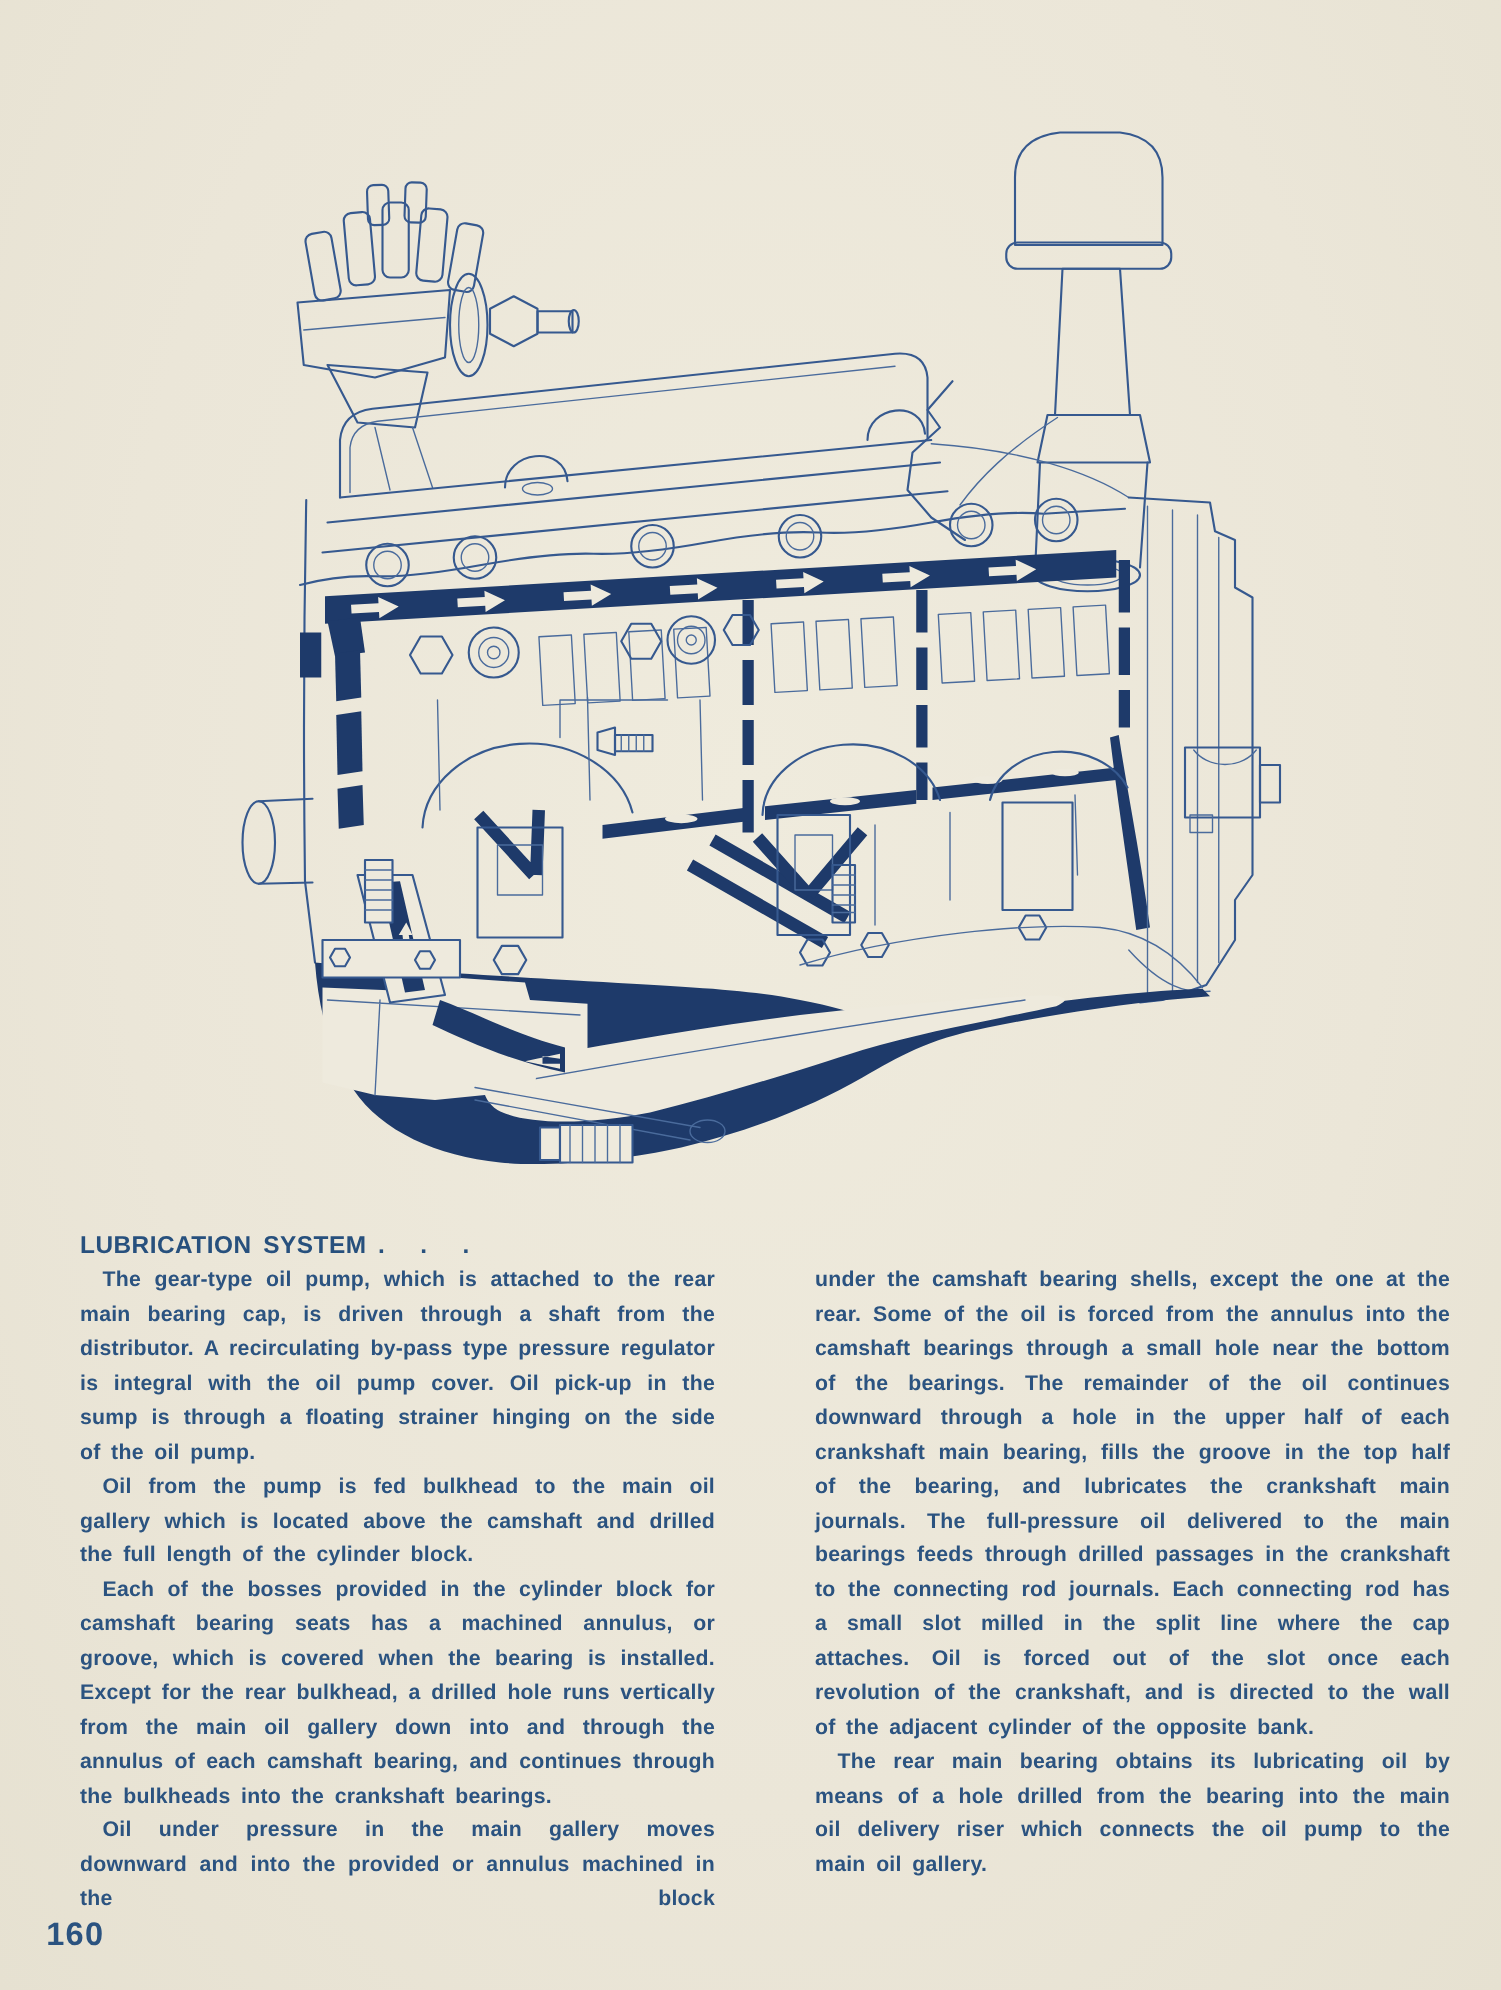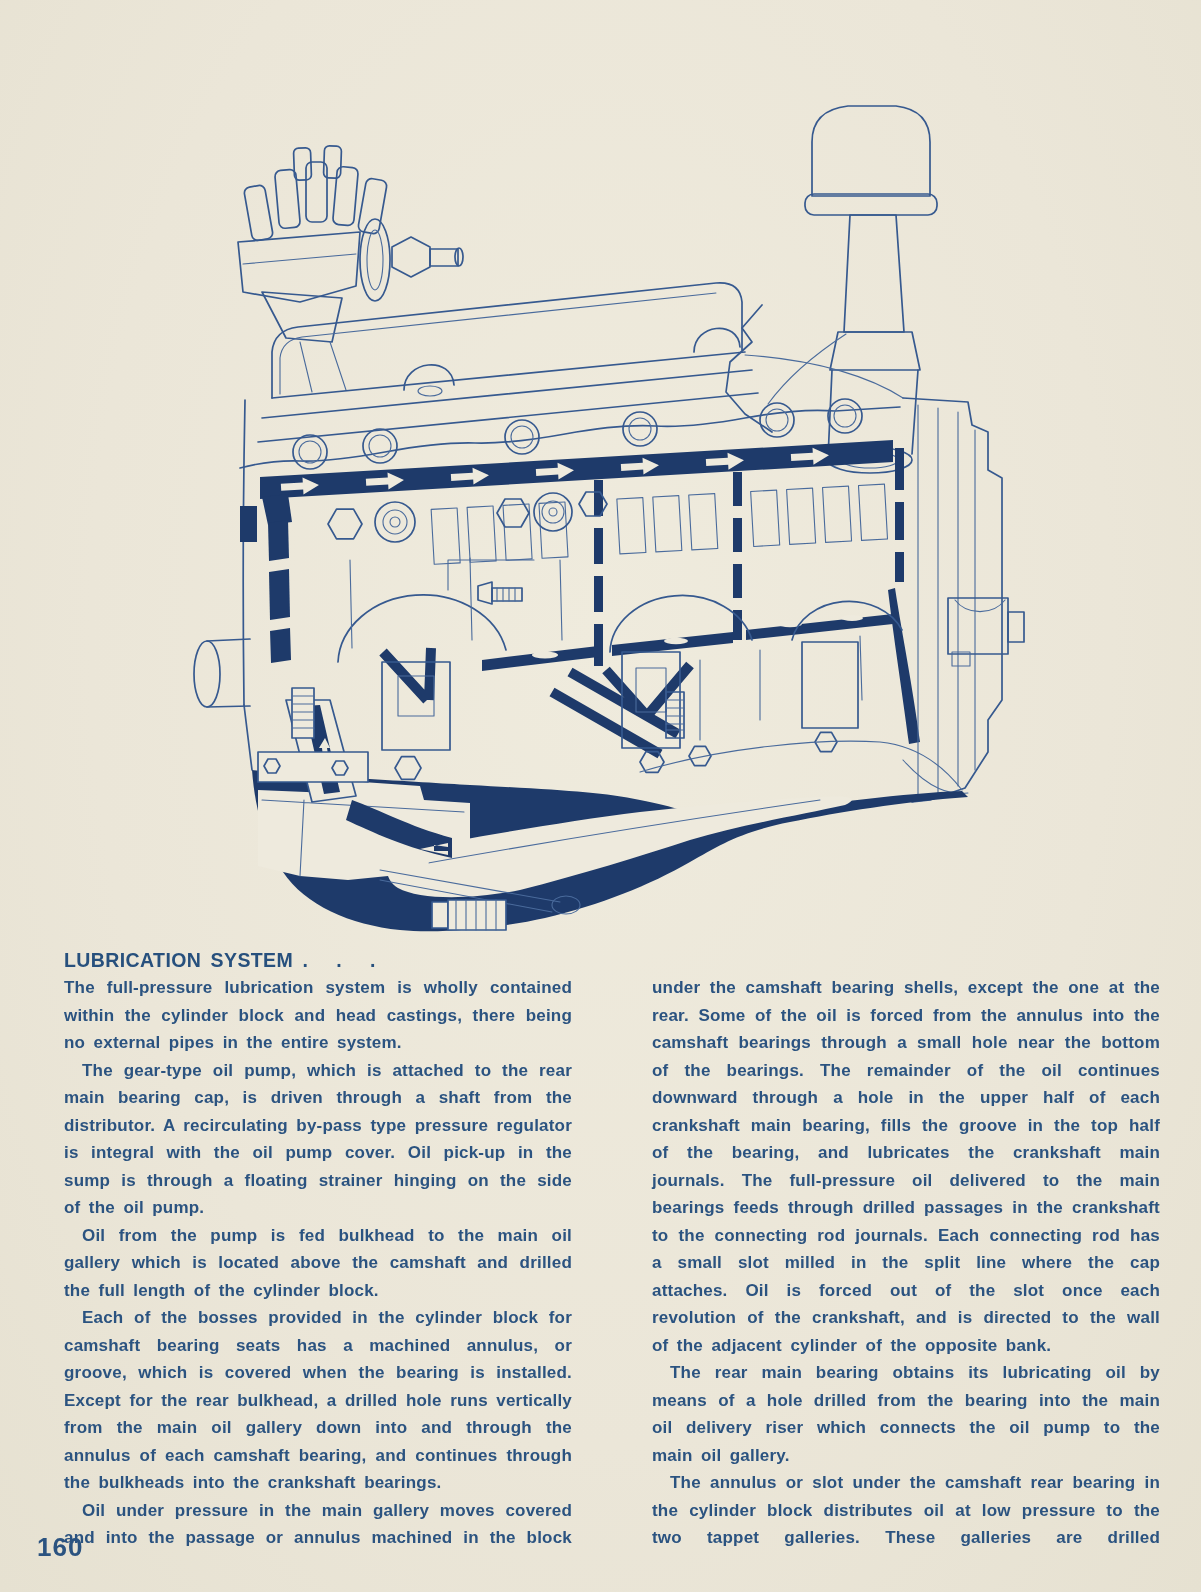--- a/index.html
+++ b/index.html
@@ -6,21 +6,21 @@
   .page{
     position:relative;
     width:1201px;height:1592px;
     background:#ebe6d8;
     background-image:radial-gradient(ellipse at 50% 40%, #efebdd 0%, #ebe6d8 60%, #e6e1d1 100%);
     overflow:hidden;
     font-family:"Liberation Sans", sans-serif;
   }
   .figure{position:absolute;top:0;left:0;}
   .text-block{
-    position:absolute;top:946px;left:64px;
+    position:absolute;top:982px;left:64px;
     width:1096px;
     display:flex;gap:80px;
   }
   .col{
     width:521px;
     color:#2b5380;
     font-size:17px;line-height:27.5px;font-weight:700;
     letter-spacing:0.2px;word-spacing:3.5px;
     text-align:justify;
   }
@@ -281,27 +281,25 @@
       <rect class="ln" x="432" y="902" width="16" height="26" fill="none"></rect>
       <rect class="wh" x="448" y="900" width="58" height="30"></rect>
       <rect class="ln" x="448" y="900" width="58" height="30" fill="none"></rect>
       <path class="thn" d="M456,900 v30 M466,900 v30 M476,900 v30 M486,900 v30 M496,900 v30"></path>
     </g>
   </svg>
 
   <div class="text-block">
     <div class="col left">
       <h2>LUBRICATION SYSTEM .&nbsp;&nbsp;&nbsp;.&nbsp;&nbsp;&nbsp;.</h2>
-      <p class="noindent">The full-pressure lubrication system is wholly contained within the cylinder block and head castings, there being no external pipes in the entire system.</p>
       <p>The gear-type oil pump, which is attached to the rear main bearing cap, is driven through a shaft from the distributor. A recirculating by-pass type pressure regulator is integral with the oil pump cover. Oil pick-up in the sump is through a floating strainer hinging on the side of the oil pump.</p>
       <p>Oil from the pump is fed bulkhead to the main oil gallery which is located above the camshaft and drilled the full length of the cylinder block.</p>
       <p>Each of the bosses provided in the cylinder block for camshaft bearing seats has a machined annulus, or groove, which is covered when the bearing is installed. Except for the rear bulkhead, a drilled hole runs vertically from the main oil gallery down into and through the annulus of each camshaft bearing, and continues through the bulkheads into the crankshaft bearings.</p>
-      <p class="cont-end">Oil under pressure in the main gallery moves covered and into the passage or annulus machined in the block</p>
+      <p class="cont-end">Oil under pressure in the main gallery moves downward and into the provided or annulus machined in the block</p>
     </div>
     <div class="col right">
       <p class="noindent">under the camshaft bearing shells, except the one at the rear. Some of the oil is forced from the annulus into the camshaft bearings through a small hole near the bottom of the bearings. The remainder of the oil continues downward through a hole in the upper half of each crankshaft main bearing, fills the groove in the top half of the bearing, and lubricates the crankshaft main journals. The full-pressure oil delivered to the main bearings feeds through drilled passages in the crankshaft to the connecting rod journals. Each connecting rod has a small slot milled in the split line where the cap attaches. Oil is forced out of the slot once each revolution of the crankshaft, and is directed to the wall of the adjacent cylinder of the opposite bank.</p>
       <p>The rear main bearing obtains its lubricating oil by means of a hole drilled from the bearing into the main oil delivery riser which connects the oil pump to the main oil gallery.</p>
-      <p class="cont-end">The annulus or slot under the camshaft rear bearing in the cylinder block distributes oil at low pressure to the two tappet galleries. These galleries are drilled</p>
     </div>
   </div>
 
   <div class="page-number">160</div>
 </div>
 
 </body></html>

